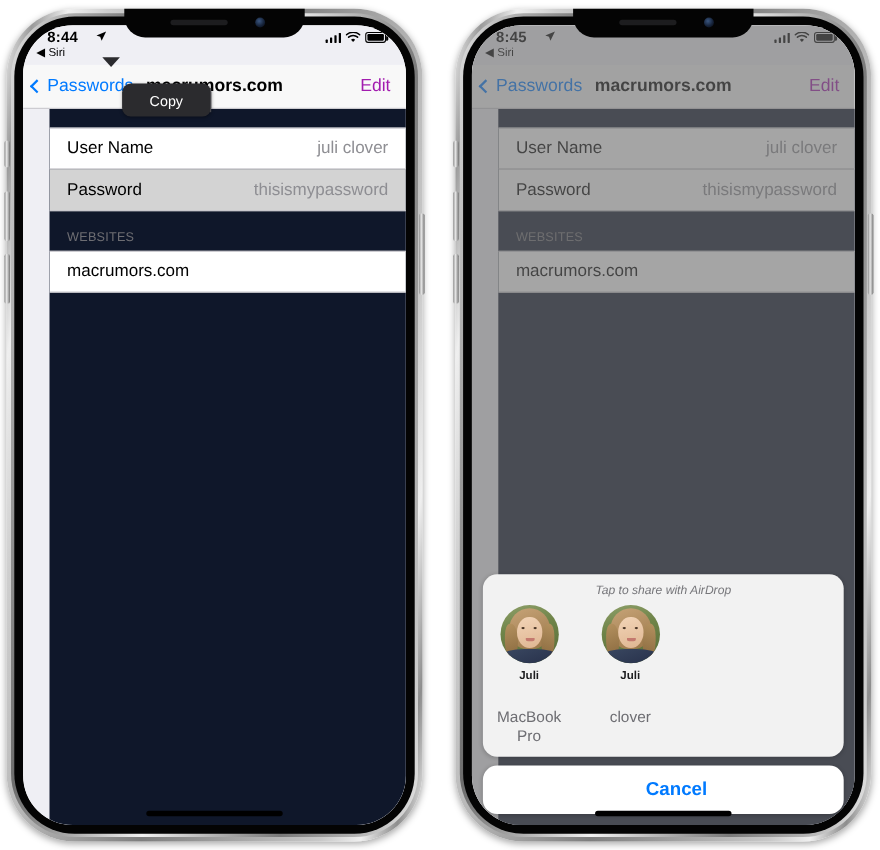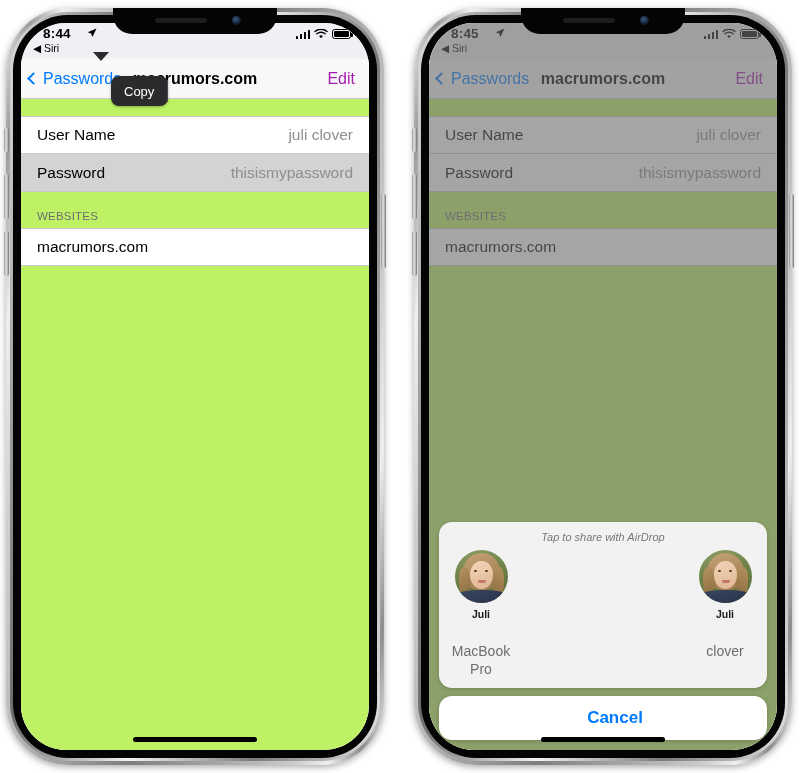--- a/index.html
+++ b/index.html
@@ -77,21 +77,21 @@
     flex:0 0 auto; height:40px; background:#f8f8f8;
     border-bottom:.5px solid #c8c7cc; position:relative;
     display:flex; align-items:center;
   }
   .nav-back{ position:absolute; left:8px; display:flex; align-items:center; color:#007aff; font-size:16px; }
   .chev{ width:9px; height:9px; border-left:2.3px solid currentColor; border-bottom:2.3px solid currentColor;
          transform:rotate(45deg); margin-right:5px; }
   .nav-title{ width:100%; text-align:center; font-size:16px; font-weight:700; color:#000; }
   .nav-edit{ position:absolute; right:14px; color:#a21caf; font-size:16px; }
 
-  .tablegroup{ flex:1 1 auto; background:#bef264; overflow:hidden; }
+  .tablegroup{ flex:1 1 auto; background:#0f172a; overflow:hidden;margin-left:24px; }
   .gap{ height:17px; }
   .cell{
     background:#fff; height:38px; display:flex; align-items:center;
     padding:0 16px; justify-content:space-between;
     border-bottom:.5px solid #c8c7cc; font-size:15.5px; color:#000;
   }
   .cell.sel{ background:#d3d3d3; }
   .cell.last{ border-bottom:.5px solid #c8c7cc; }
   .cell .val{ color:#8e8e93; font-size:15.5px; }
   .secthead{ padding:18px 16px 6px; font-size:11.5px; color:#6d6d72; letter-spacing:.2px; }
@@ -101,38 +101,38 @@
     position:absolute; left:50%; bottom:8px; transform:translateX(-50%);
     width:124px; height:5px; border-radius:3px; background:#000; z-index:30;
   }
 
   
   .popover{
     position:absolute; left:90px; top:53px; z-index:25;
     background:#2b2b2e; border-radius:8px; height:30px;
     display:flex; align-items:stretch; box-shadow:0 1px 3px rgba(0,0,0,.3);
   }
-  .pop-item{ display:flex; align-items:center; padding:0 13px; color:#fff; font-size:13px; }
+  .pop-item{ display:flex; align-items:center; padding:0 25px; color:#fff; font-size:13px; }
   .pop-div{ width:1px; background:#4b4b4f; margin:4px 0; }
   .pop-arrow{
     position:absolute; left:72px; top:29px; width:0; height:0;
     border-left:8px solid transparent; border-right:8px solid transparent;
     border-top:9px solid #2b2b2e;
   }
 
   
   .dim{ position:absolute; inset:0; background:rgba(110,110,110,.62); z-index:20; }
 
   .sheet{ position:absolute; left:10px; right:10px; bottom:10px; z-index:28; }
   .sheet-card{
     background:#f2f2f2; border-radius:13px; padding:9px 0 10px;
     box-shadow:0 1px 4px rgba(0,0,0,.18);
   }
   .sheet-title{ text-align:center; font-size:11px; color:#76767a; margin-bottom:7px;font-style:italic; }
-  .targets{ display:flex; padding:0 12px; gap:32px;justify-content:space-between; }
+  .targets{ display:flex; padding:0 12px; gap:32px; }
   .target{ width:60px; text-align:center; }
   .avatar{
     width:53px; height:53px; border-radius:50%; margin:0 auto 5px;
     overflow:hidden; position:relative;
     background:linear-gradient(165deg,#8fa06a 0%,#6f8449 38%,#566b37 100%);
   }
   .av-hair{ position:absolute; left:8px; top:3px; width:37px; height:37px; border-radius:50% 50% 44% 44%;
             background:linear-gradient(160deg,#c6a377,#9a7648); }
   .av-hair2{ position:absolute; left:4px; top:17px; width:12px; height:30px; border-radius:40% 60% 50% 50%;
              background:linear-gradient(160deg,#b4915f,#8a6a3f); }

